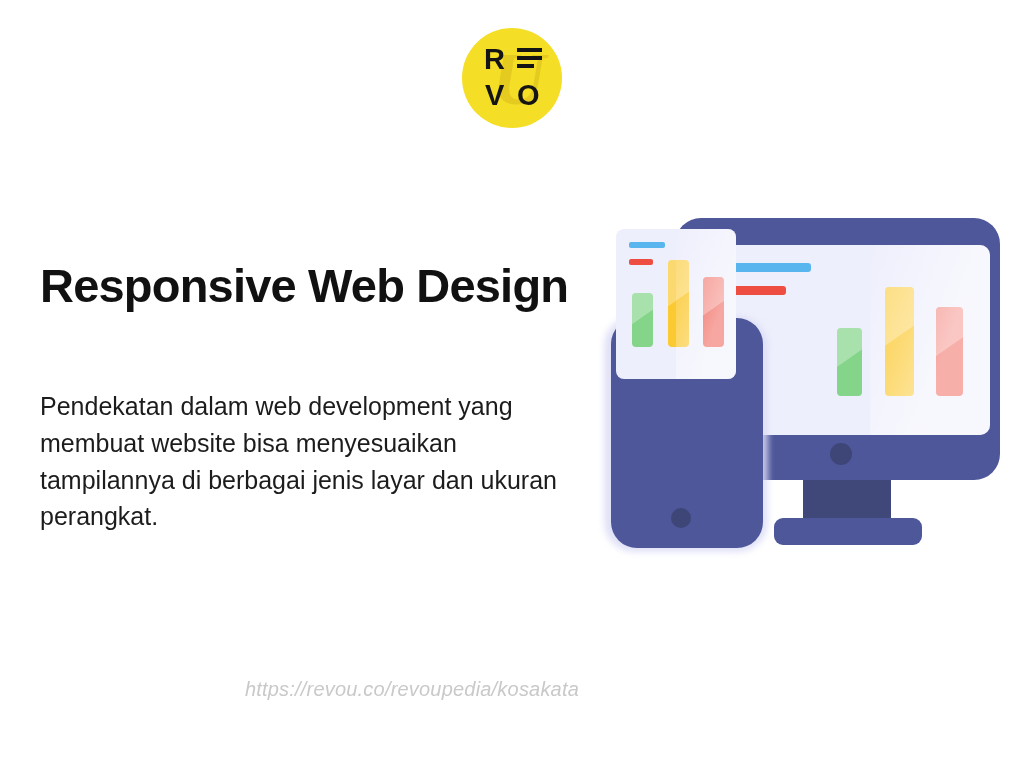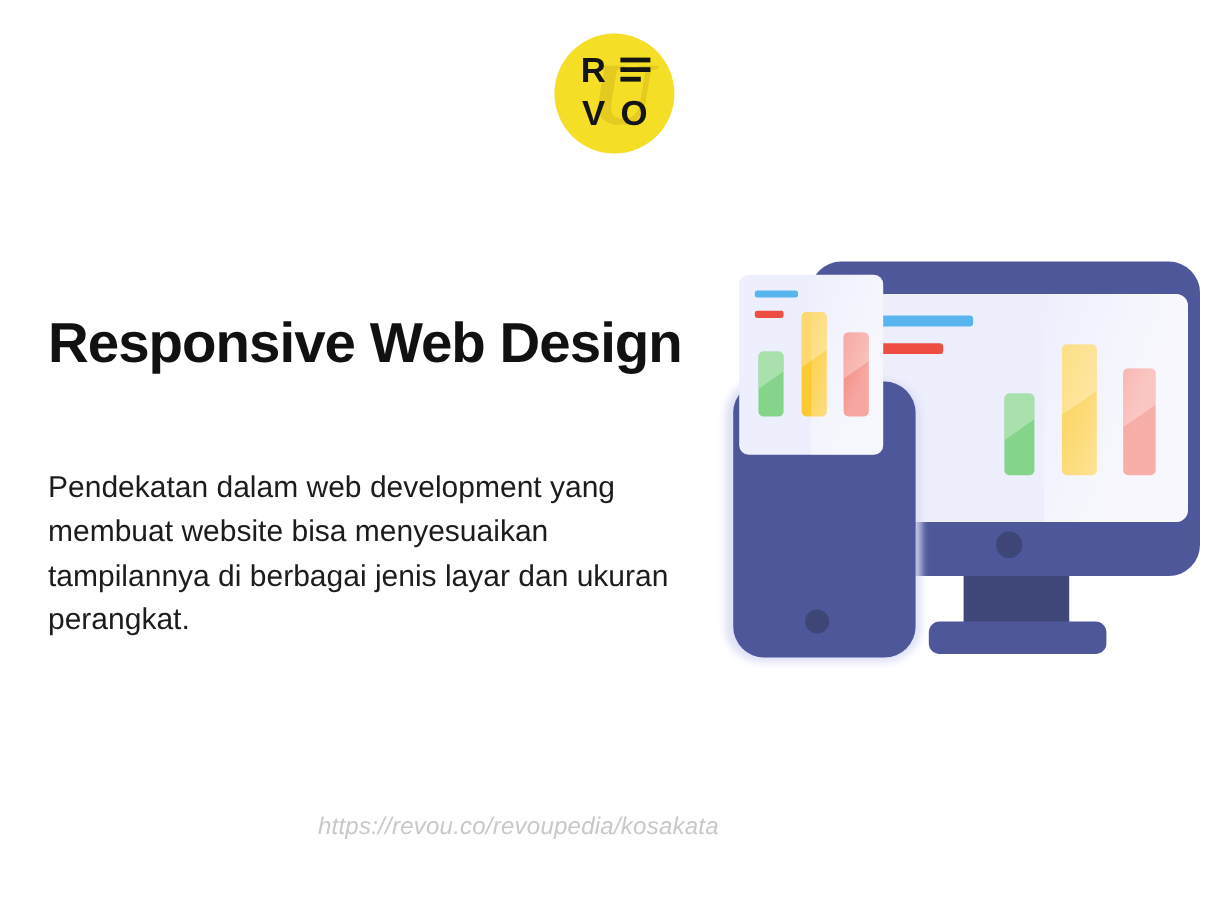--- a/index.html
+++ b/index.html
@@ -116,21 +116,20 @@
   .footer-url {
     position: absolute;
     left: 0;
     top: 678px;
     width: 824px;
     text-align: center;
     font-size: 20px;
     font-style: italic;
     color: #c9c9c9;
     letter-spacing: 0.2px;
-    padding-left: 20px;
   }
 
   
   .illus {
     position: absolute;
     left: 600px;
     top: 200px;
     width: 420px;
     height: 370px;
   }

